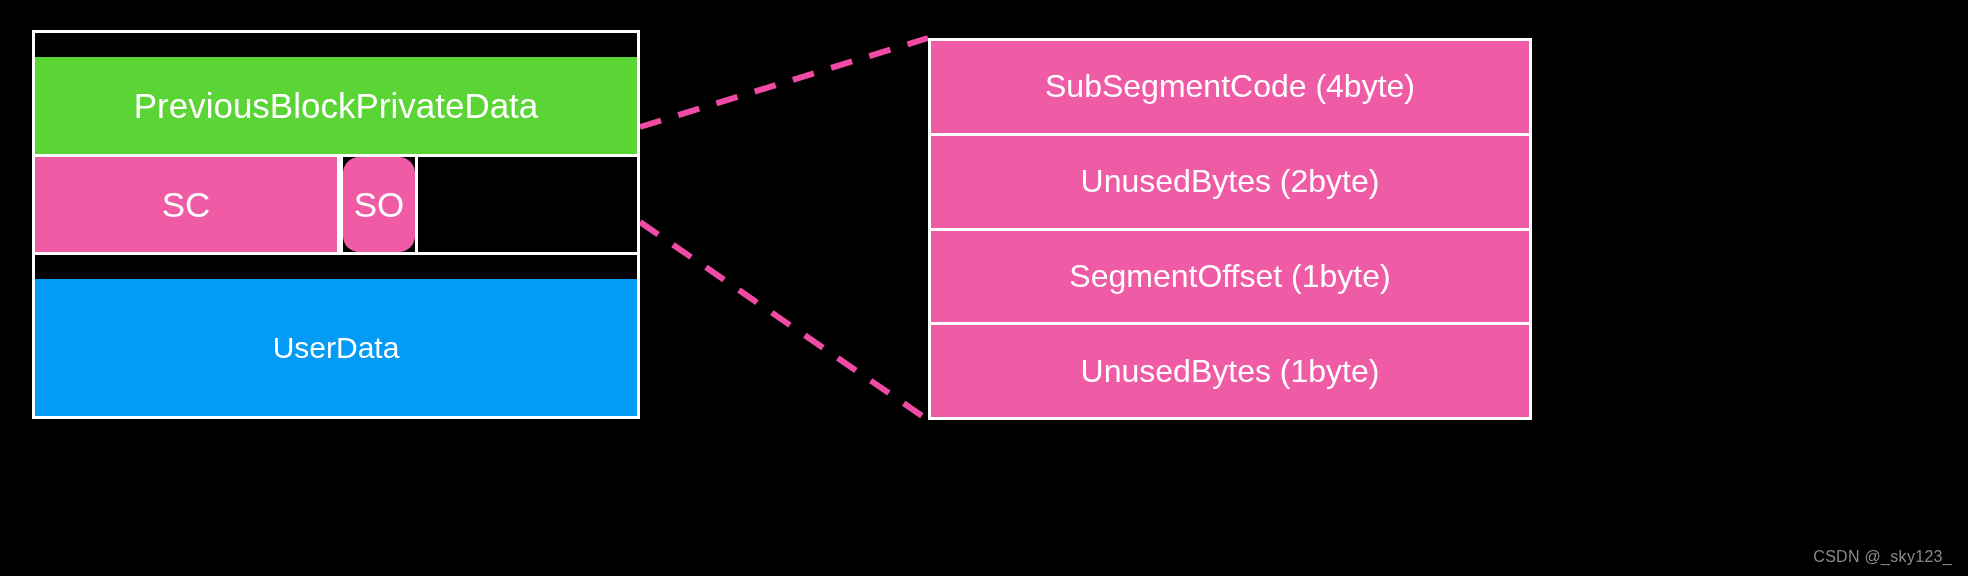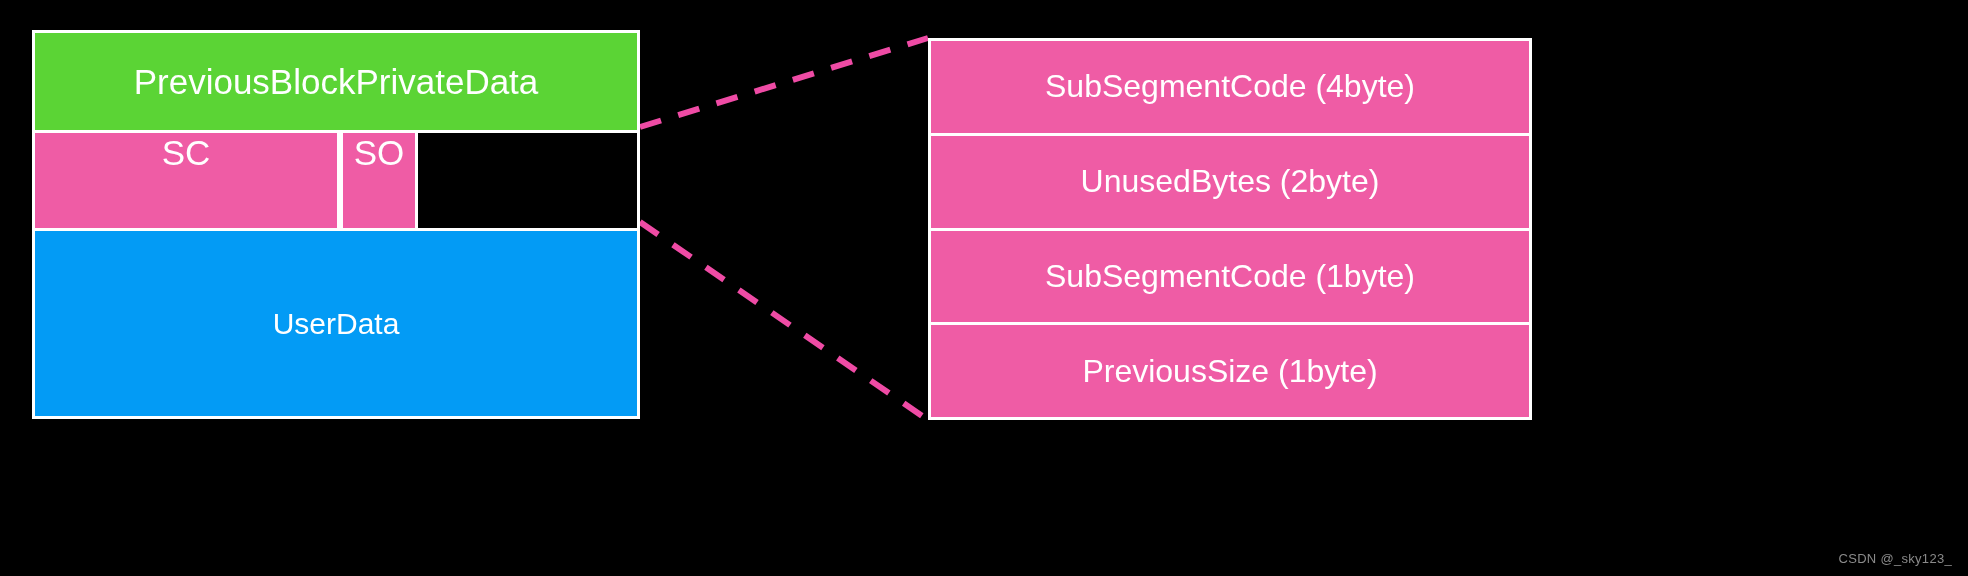--- a/index.html
+++ b/index.html
@@ -47,52 +47,54 @@
     flex-direction: column;
   }
   .lb-row {
     position: relative;
     box-sizing: border-box;
     display: flex;
     align-items: center;
     justify-content: center;
     color: #ffffff;
     overflow: hidden;
+    margin-top: 24px;
   }
   #row-prevblock {
     height: 97px;
     background: #5BD435;
     font-size: 35px;
   }
   #row-header {
     height: 95px;
     display: flex;
     flex-direction: row;
     align-items: stretch;
     background: #000000;
     border-top: 3px solid #ffffff;
     border-bottom: 3px solid #ffffff;
   }
   .hdr-cell {
     background: #EF5CA5;
     color: #ffffff;
     display: flex;
+    align-items: center;
     justify-content: center;
     font-size: 35px;
     box-sizing: border-box;
     overflow: hidden;
   }
   .hdr-gap {
     width: 3px;
     background: #ffffff;
     flex: 0 0 3px;
   }
   #cell-sc  { flex: 0 0 302px; }
   #cell-ps  { flex: 0 0 148px; }
-  #cell-so  { flex: 0 0 72px;  }
+  #cell-so  { flex: 0 0 72px; border-radius: 16px;  }
   #cell-ub  { flex: 1 1 auto;  }
   #row-userdata {
     flex: 1 1 auto;
     background: #039BF5;
     font-size: 30px;
   }
 
   
   #right-block {
     position: absolute;
@@ -122,21 +124,21 @@
     flex: 0 0 3px;
     background: #ffffff;
   }
 
   
   #watermark {
     position: absolute;
     right: 16px;
     bottom: 10px;
     color: #8a8a8a;
-    font-size: 13px;
+    font-size: 16px;
     letter-spacing: 0.3px;
     z-index: 3;
     white-space: nowrap;
   }
 </style>
 </head>
 <body>
 
 <div id="stage">
 
@@ -171,23 +173,23 @@
   <div id="right-block">
     <div class="rb-row">
       <span>SubSegmentCode (4byte)</span>
     </div>
     <div class="rb-sep"></div>
     <div class="rb-row">
       <span>UnusedBytes (2byte)</span>
     </div>
     <div class="rb-sep"></div>
     <div class="rb-row">
-      <span>SubSegmentCode (1byte)</span>
+      <span>SegmentOffset (1byte)</span>
     </div>
     <div class="rb-sep"></div>
     <div class="rb-row">
-      <span>PreviousSize (1byte)</span>
+      <span>UnusedBytes (1byte)</span>
     </div>
   </div>
 
   <div id="watermark">CSDN @_sky123_</div>
 
 </div>
 
 </body></html>

